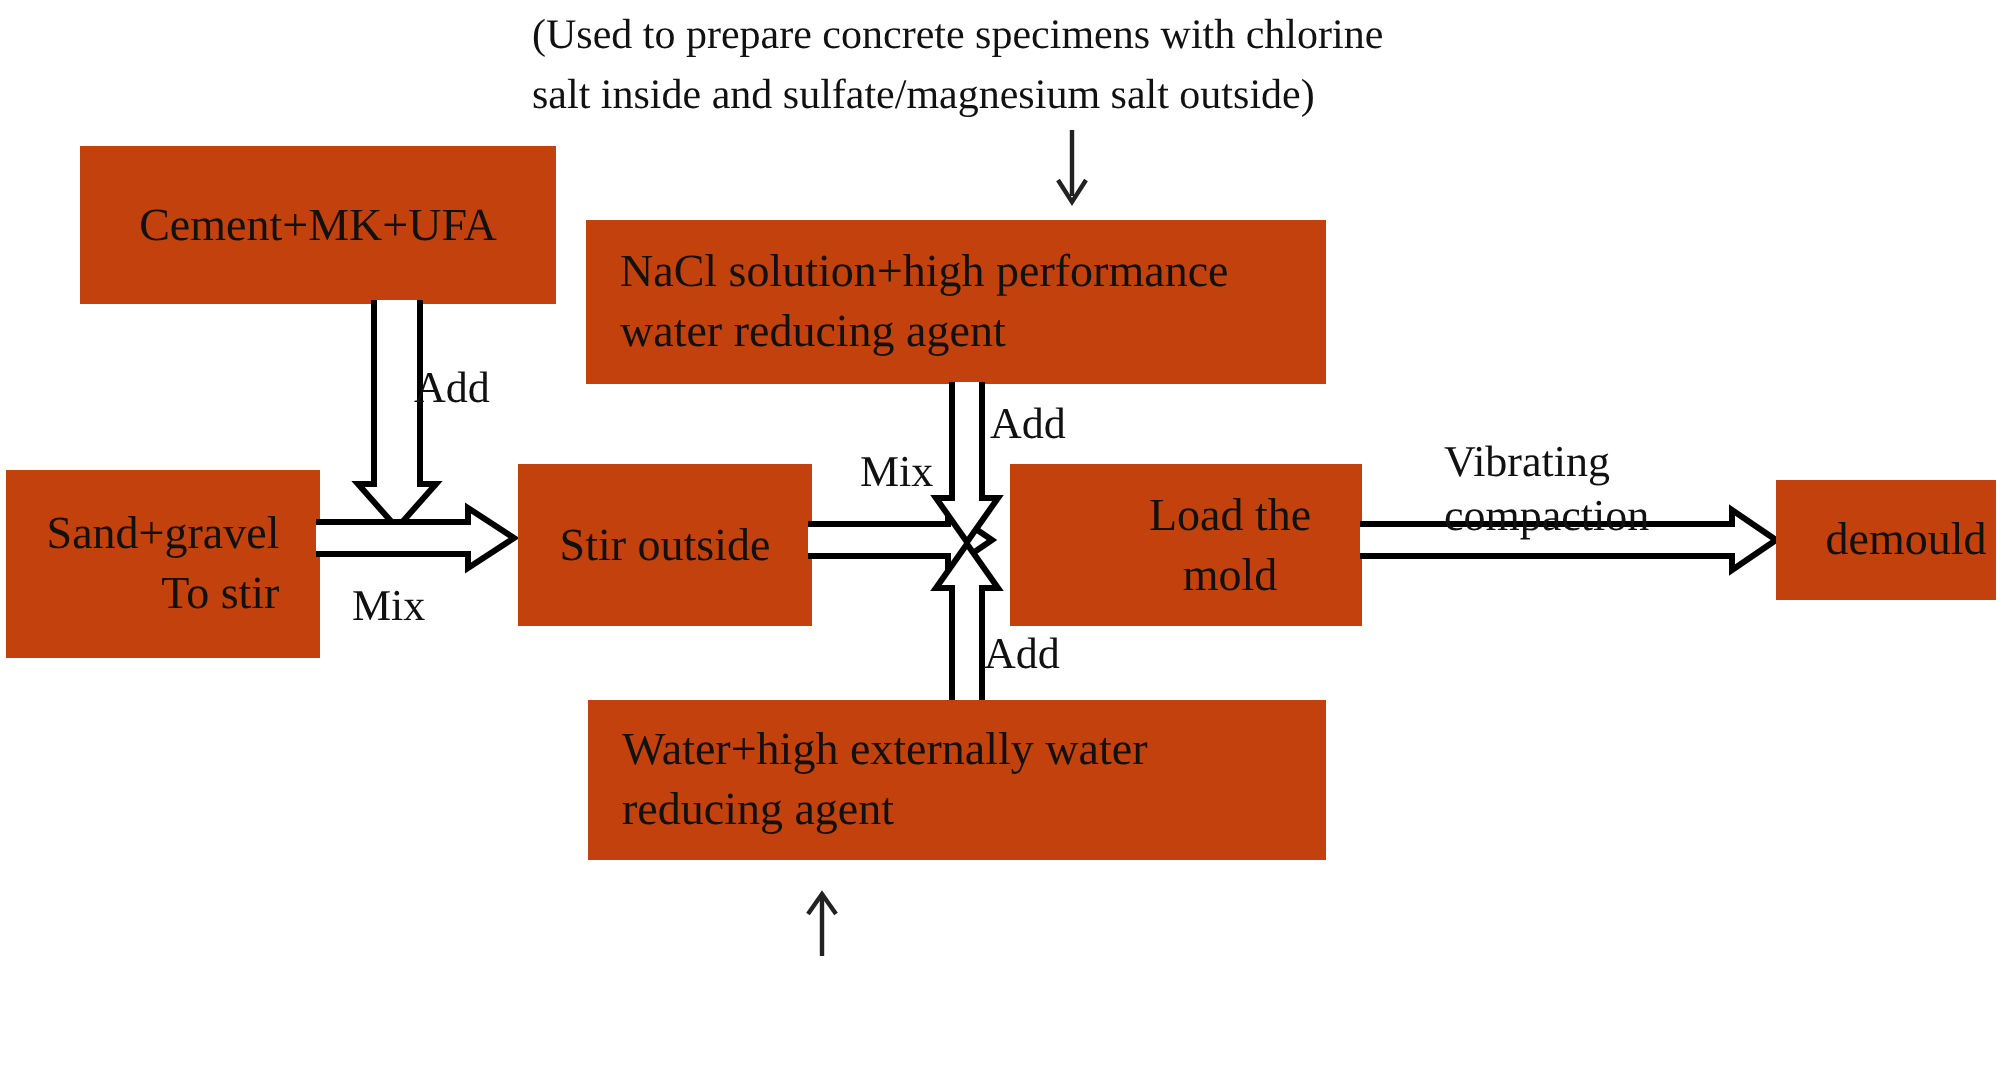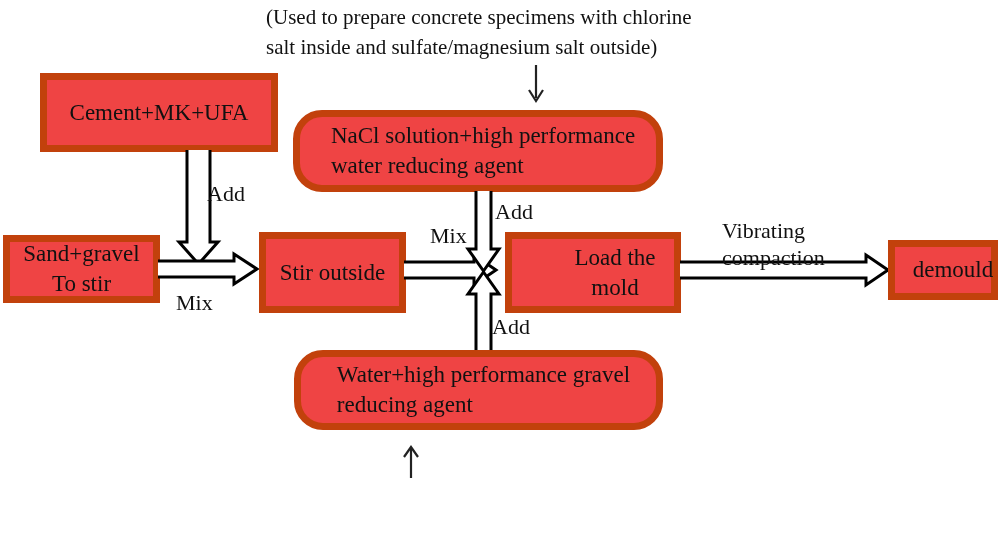--- a/index.html
+++ b/index.html
@@ -20,36 +20,35 @@
     position: absolute;
     font-size: 21px;
     line-height: 30px;
     white-space: pre-line;
     color: #111111;
   }
   .box {
     position: absolute;
     box-sizing: border-box;
     border: 7px solid #c2410c;
-    background: #ef4444;
+    background: #c2410c;
     display: flex;
     align-items: center;
     font-size: 23px;
     line-height: 30px;
     color: #111111;
   }
   .box.center {
     justify-content: center;
     text-align: center;
   }
   .box.left {
-    justify-content: center;
+    justify-content: flex-start;
     text-align: left;
     padding-left: 10px;
-    border-radius: 29px;
   }
   .box span { display: block; white-space: pre-line; }
   .arrow-label {
     position: absolute;
     font-size: 22px;
     line-height: 27px;
     white-space: pre-line;
     color: #111111;
   }
   .arrow-svg {
@@ -89,21 +88,21 @@
   <div class="box left" style="left:293px; top:110px; width:370px; height:82px;">
     <span>NaCl solution+high performance
 water reducing agent</span>
   </div>
 
   <svg class="arrow-svg" style="left:178px; top:150px;" width="42" height="116">
     <path d="M9 0 L9 92 L1 92 L20.5 114 L40 92 L32 92 L32 0"></path>
   </svg>
   <div class="arrow-label" style="left:207px; top:180px;">Add</div>
 
-  <div class="box center" style="left:3px; top:235px; width:157px; height:68px;">
+  <div class="box center" style="left:3px; top:235px; width:157px; height:94px;text-align:right;">
     <span>Sand+gravel
 To stir</span>
   </div>
 
   <svg class="arrow-svg" style="left:158px; top:254px;" width="102" height="34">
     <path d="M0 7 L76 7 L76 0 L99 15 L76 30 L76 23 L0 23"></path>
   </svg>
   <div class="arrow-label" style="left:176px; top:289px;">Mix</div>
 
   <div class="box center" style="left:259px; top:232px; width:147px; height:81px;">
@@ -133,21 +132,21 @@
     <path d="M0 6 L186 6 L186 -1 L208 14 L186 29 L186 22 L0 22"></path>
   </svg>
   <div class="arrow-label" style="left:722px; top:192px;margin-top:25px;">Vibrating
 compaction</div>
 
   <div class="box center" style="left:888px; top:240px; width:110px; height:60px;padding-left:20px;">
     <span>demould</span>
   </div>
 
   <div class="box left" style="left:294px; top:350px; width:369px; height:80px;">
-    <span>Water+high performance gravel
+    <span>Water+high externally water
 reducing agent</span>
   </div>
 
   <svg class="arrow-svg thin-arrow" style="left:396px; top:446px;" width="40" height="36">
     <path d="M15 32 L15 3"></path>
     <path d="M8 11 L15 1 L22 11"></path>
   </svg>
 
 
 </div>

